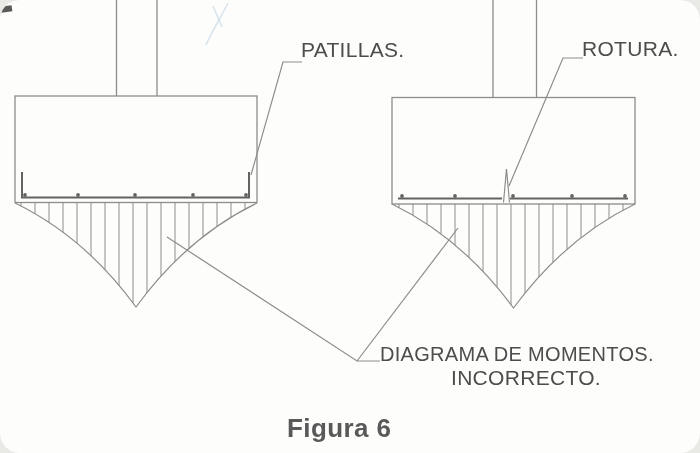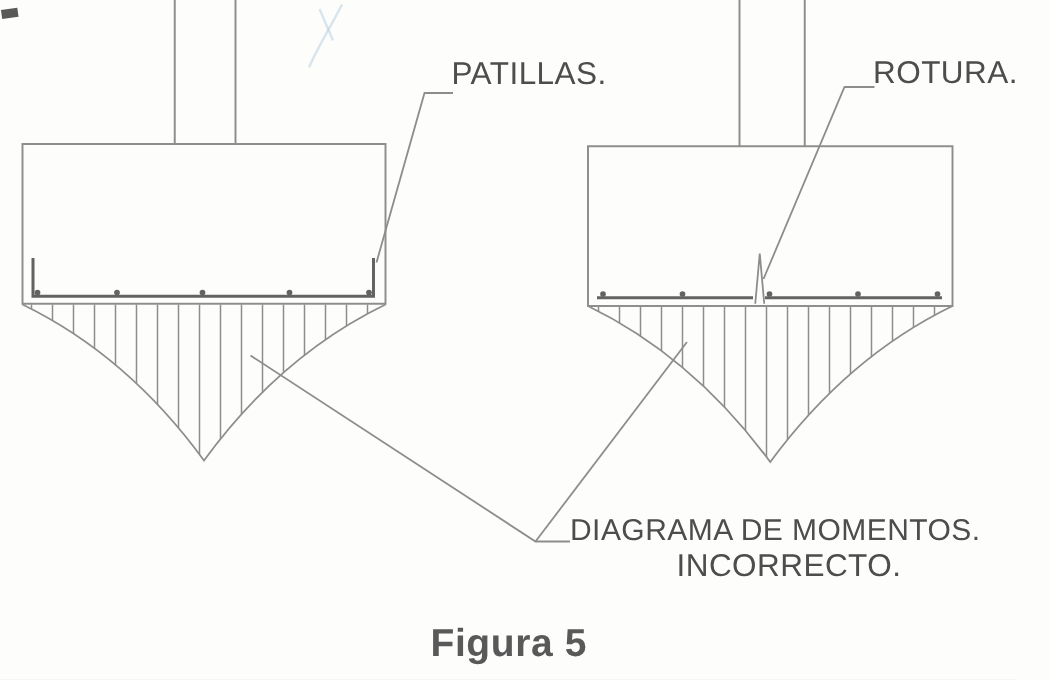--- a/index.html
+++ b/index.html
@@ -11,20 +11,21 @@
     --c-pen:#b9d2e2;
   }
   html,body{margin:0;padding:0;}
   body{background:#e9e9e6;}
   .stage{
     position:relative;
     width:700px;height:453px;
     background:var(--c-background);
     overflow:hidden;
     font-family:"Liberation Sans", sans-serif;
+    border-radius:20px;
   }
   .stage svg{position:absolute;left:0;top:0;}
   .label{
     position:absolute;
     white-space:nowrap;
     color:var(--c-text);
     font-size:21px;
     line-height:1;
     letter-spacing:0.3px;
   }
@@ -111,14 +112,14 @@
 
   <div class="label" style="left:301px;top:39px;">PATILLAS.</div>
 
   <div class="label" style="left:380px;top:344px;font-size:20px;">DIAGRAMA DE MOMENTOS.</div>
 
   <div class="label" style="left:582px;top:38px;">ROTURA.</div>
 
 
   <div class="label" style="left:451px;top:367px;">INCORRECTO.</div>
 
-  <div class="label caption" style="left:287px;top:415px;">Figura 5</div>
+  <div class="label caption" style="left:287px;top:415px;">Figura 6</div>
 </div>
 
 </body></html>

